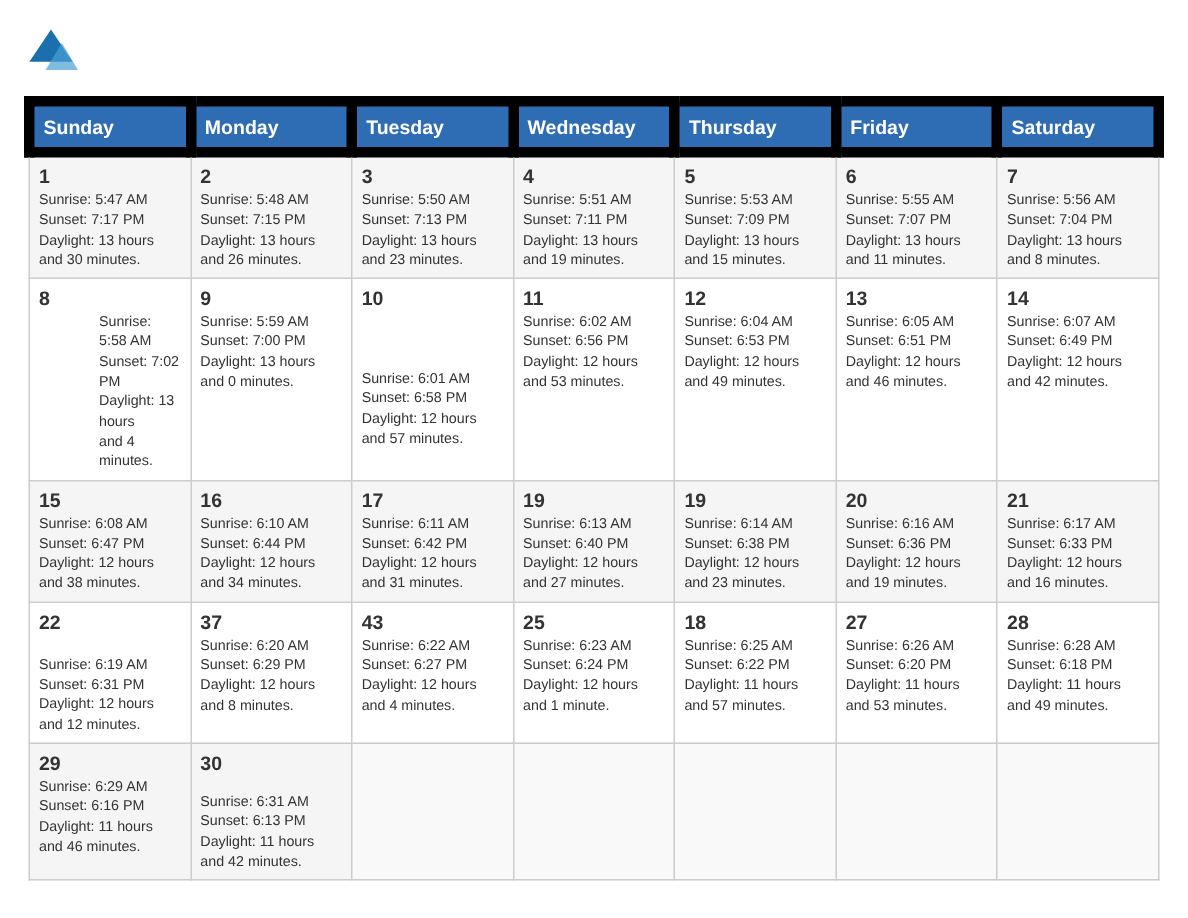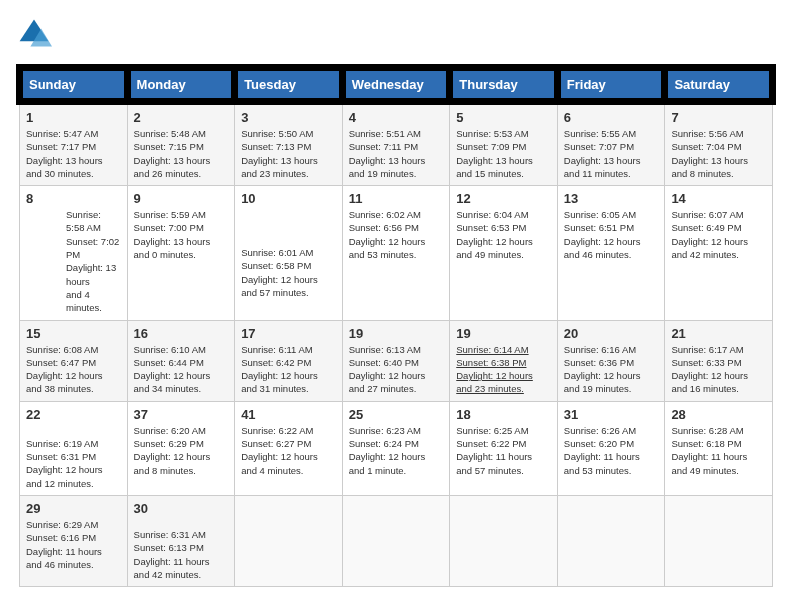--- a/index.html
+++ b/index.html
@@ -259,21 +259,21 @@
         </td>
         <td>
           <span class="day-num">19</span>
           <div class="day-info" style="white-space: pre-line;">Sunrise: 6:13 AM
 Sunset: 6:40 PM
 Daylight: 12 hours
 and 27 minutes.</div>
         </td>
         <td>
           <span class="day-num">19</span>
-          <div class="day-info" style="white-space: pre-line; text-decoration: underline;">Sunrise: 6:14 AM
+          <div class="day-info" style="white-space: pre-line;">Sunrise: 6:14 AM
 Sunset: 6:38 PM
 Daylight: 12 hours
 and 23 minutes.</div>
         </td>
         <td>
           <span class="day-num">20</span>
           <div class="day-info" style="white-space: pre-line;">Sunrise: 6:16 AM
 Sunset: 6:36 PM
 Daylight: 12 hours
 and 19 minutes.</div>
@@ -295,42 +295,42 @@
 and 12 minutes.</div>
         </td>
         <td>
           <span class="day-num">37</span>
           <div class="day-info" style="white-space: pre-line;">Sunrise: 6:20 AM
 Sunset: 6:29 PM
 Daylight: 12 hours
 and 8 minutes.</div>
         </td>
         <td>
-          <span class="day-num">41</span>
+          <span class="day-num">43</span>
           <div class="day-info" style="white-space: pre-line;">Sunrise: 6:22 AM
 Sunset: 6:27 PM
 Daylight: 12 hours
 and 4 minutes.</div>
         </td>
         <td>
           <span class="day-num">25</span>
           <div class="day-info" style="white-space: pre-line;">Sunrise: 6:23 AM
 Sunset: 6:24 PM
 Daylight: 12 hours
 and 1 minute.</div>
         </td>
         <td>
           <span class="day-num">18</span>
           <div class="day-info" style="white-space: pre-line;">Sunrise: 6:25 AM
 Sunset: 6:22 PM
 Daylight: 11 hours
 and 57 minutes.</div>
         </td>
         <td>
-          <span class="day-num">31</span>
+          <span class="day-num">27</span>
           <div class="day-info" style="white-space: pre-line;">Sunrise: 6:26 AM
 Sunset: 6:20 PM
 Daylight: 11 hours
 and 53 minutes.</div>
         </td>
         <td>
           <span class="day-num">28</span>
           <div class="day-info" style="white-space: pre-line;">Sunrise: 6:28 AM
 Sunset: 6:18 PM
 Daylight: 11 hours

